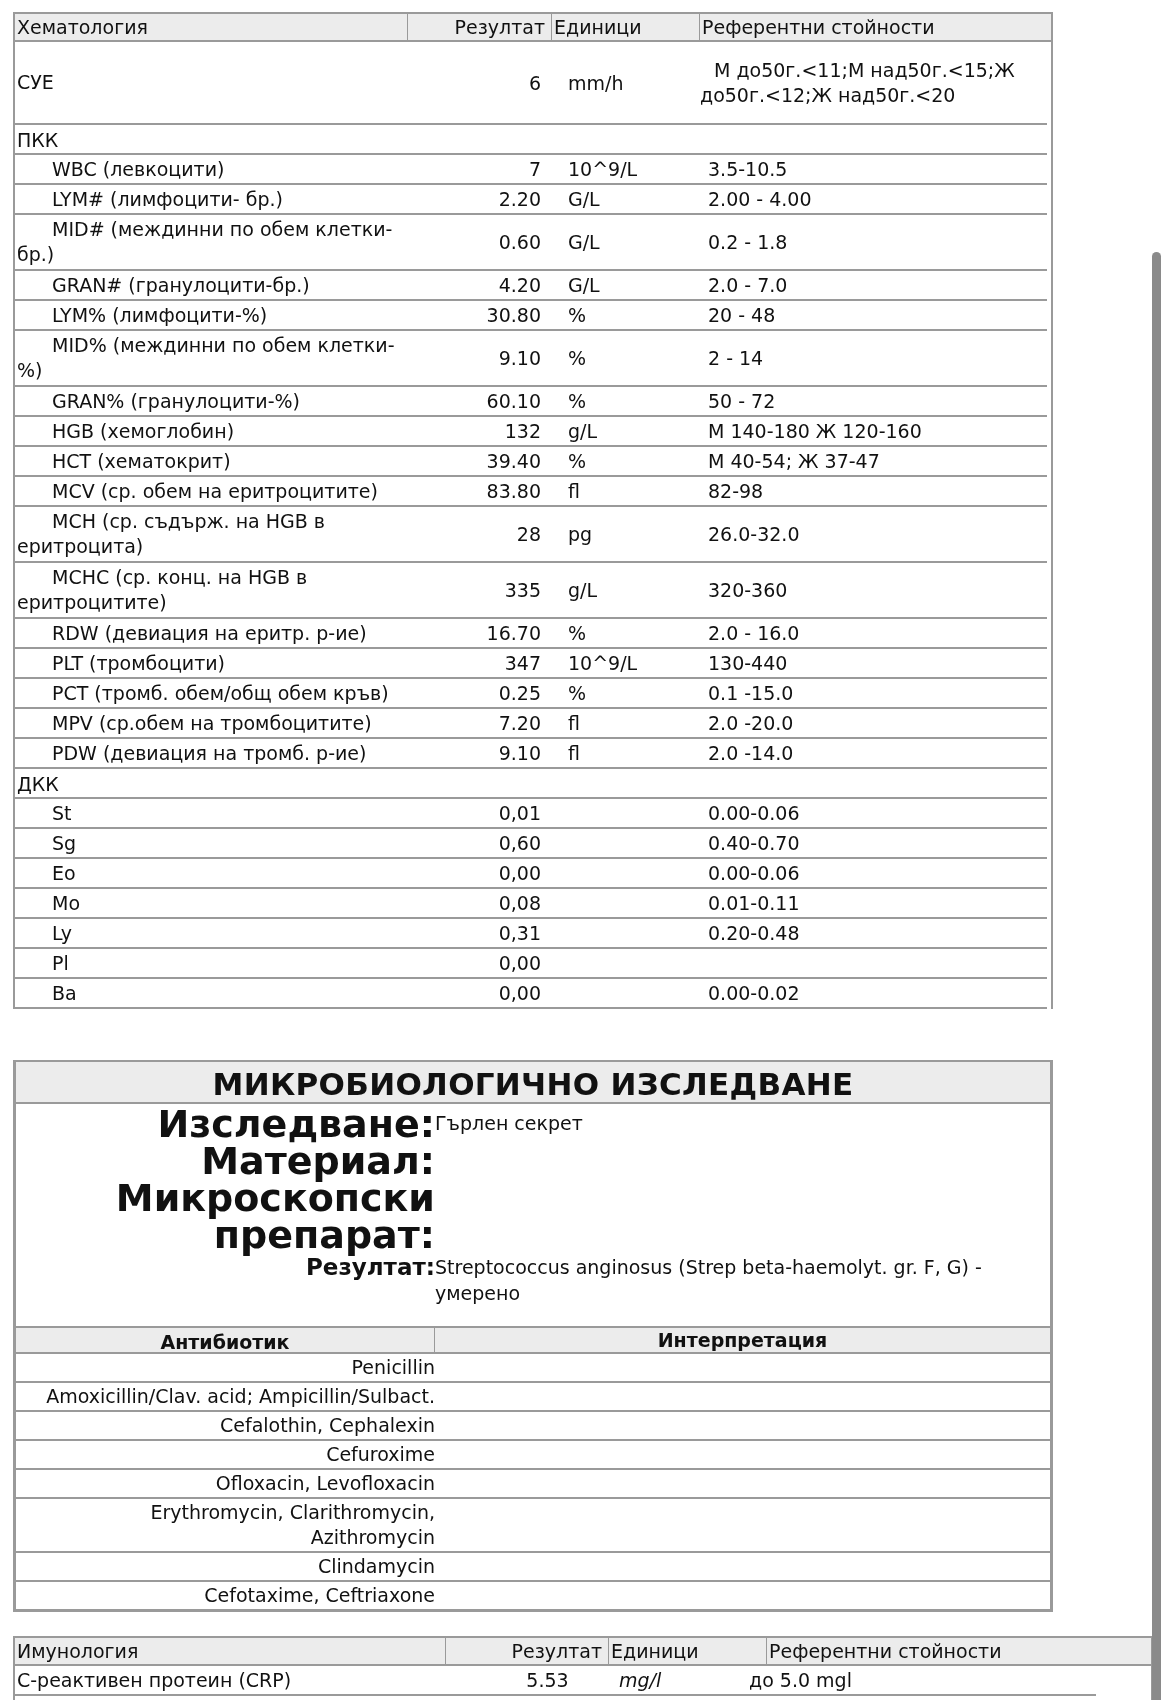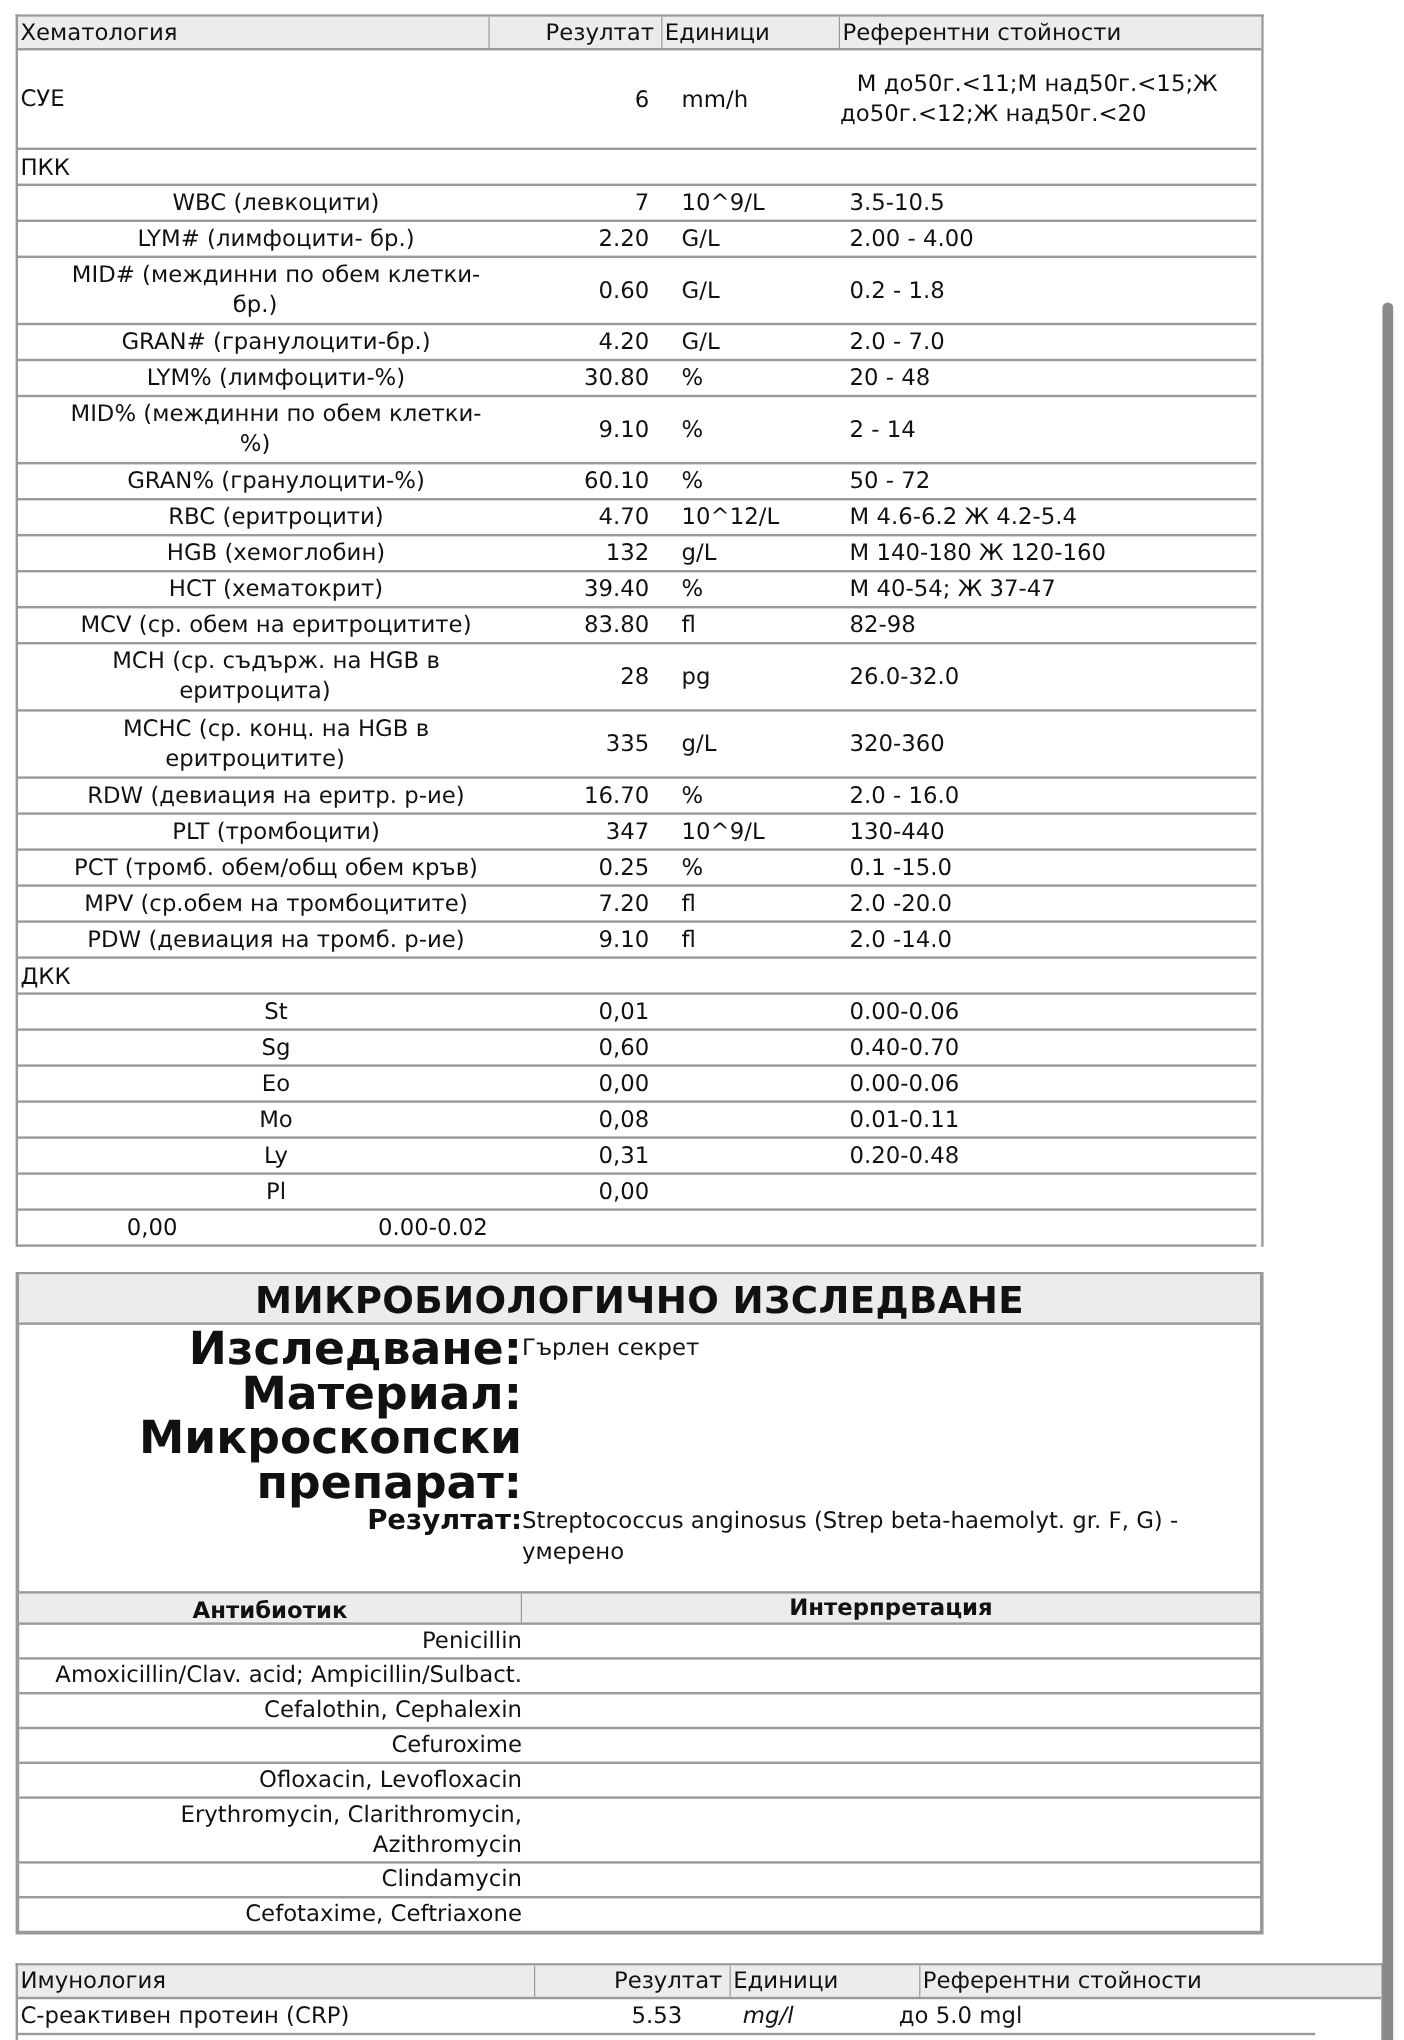--- a/index.html
+++ b/index.html
@@ -19,21 +19,21 @@
   .hdr > div { height: 100%; display: flex; align-items: center; padding-left: 2px; }
   .hdr .c-name { width: 393px; border-right: 1px solid #9a9a9a; }
   .hdr .c-res { width: 144px; justify-content: flex-end; padding-right: 6px; border-right: 1px solid #9a9a9a; }
   .hdr .c-unit { width: 148px; border-right: 1px solid #9a9a9a; }
   .hdr .c-ref { flex: 1; }
   .row {
     display: flex; align-items: center; border-bottom: 2px solid #9a9a9a;
     margin-right: 4px; min-height: 30px;
   }
   .row .n { width: 393px; padding-left: 2px; line-height: 25px; }
-  .row .n.ind { text-indent: 35px; text-align: center; }
+  .row .n.ind { text-indent: 35px; }
   .row .r { width: 144px; text-align: right; padding-right: 11px; }
   .row .u { width: 148px; padding-left: 16px; }
   .row .f { flex: 1; padding-left: 8px; line-height: 25px; }
   .row.group .n { padding-top: 2px; }
   .row.sue { min-height: 83px; }
   .row.sue .f { text-indent: 14px; padding-left: 0; }
   .row.two { min-height: 56px; }
 
   .micro {
     position: absolute; left: 13px; top: 1060px; width: 1040px;
@@ -136,26 +136,20 @@
         <div class="u">%</div>
         <div class="f">2 - 14</div>
       </div>
       <div class="row">
         <div class="n ind">GRAN% (гранулоцити-%)</div>
         <div class="r">60.10</div>
         <div class="u">%</div>
         <div class="f">50 - 72</div>
       </div>
       <div class="row">
-        <div class="n ind">RBC (еритроцити)</div>
-        <div class="r">4.70</div>
-        <div class="u">10^12/L</div>
-        <div class="f">М 4.6-6.2 Ж 4.2-5.4</div>
-      </div>
-      <div class="row">
         <div class="n ind">HGB (хемоглобин)</div>
         <div class="r">132</div>
         <div class="u">g/L</div>
         <div class="f">М 140-180 Ж 120-160</div>
       </div>
       <div class="row">
         <div class="n ind">HCT (хематокрит)</div>
         <div class="r">39.40</div>
         <div class="u">%</div>
         <div class="f">М 40-54; Ж 37-47</div>
@@ -245,20 +239,21 @@
         <div class="u"></div>
         <div class="f">0.20-0.48</div>
       </div>
       <div class="row">
         <div class="n ind">Pl</div>
         <div class="r">0,00</div>
         <div class="u"></div>
         <div class="f"></div>
       </div>
       <div class="row">
+        <div class="n ind">Ba</div>
         <div class="r">0,00</div>
         <div class="u"></div>
         <div class="f">0.00-0.02</div>
       </div>
     </div>
 </div>
 
 <div class="micro">
   <div class="micro-title">МИКРОБИОЛОГИЧНО ИЗСЛЕДВАНЕ</div>
   <div style="padding-top: 2px;">

